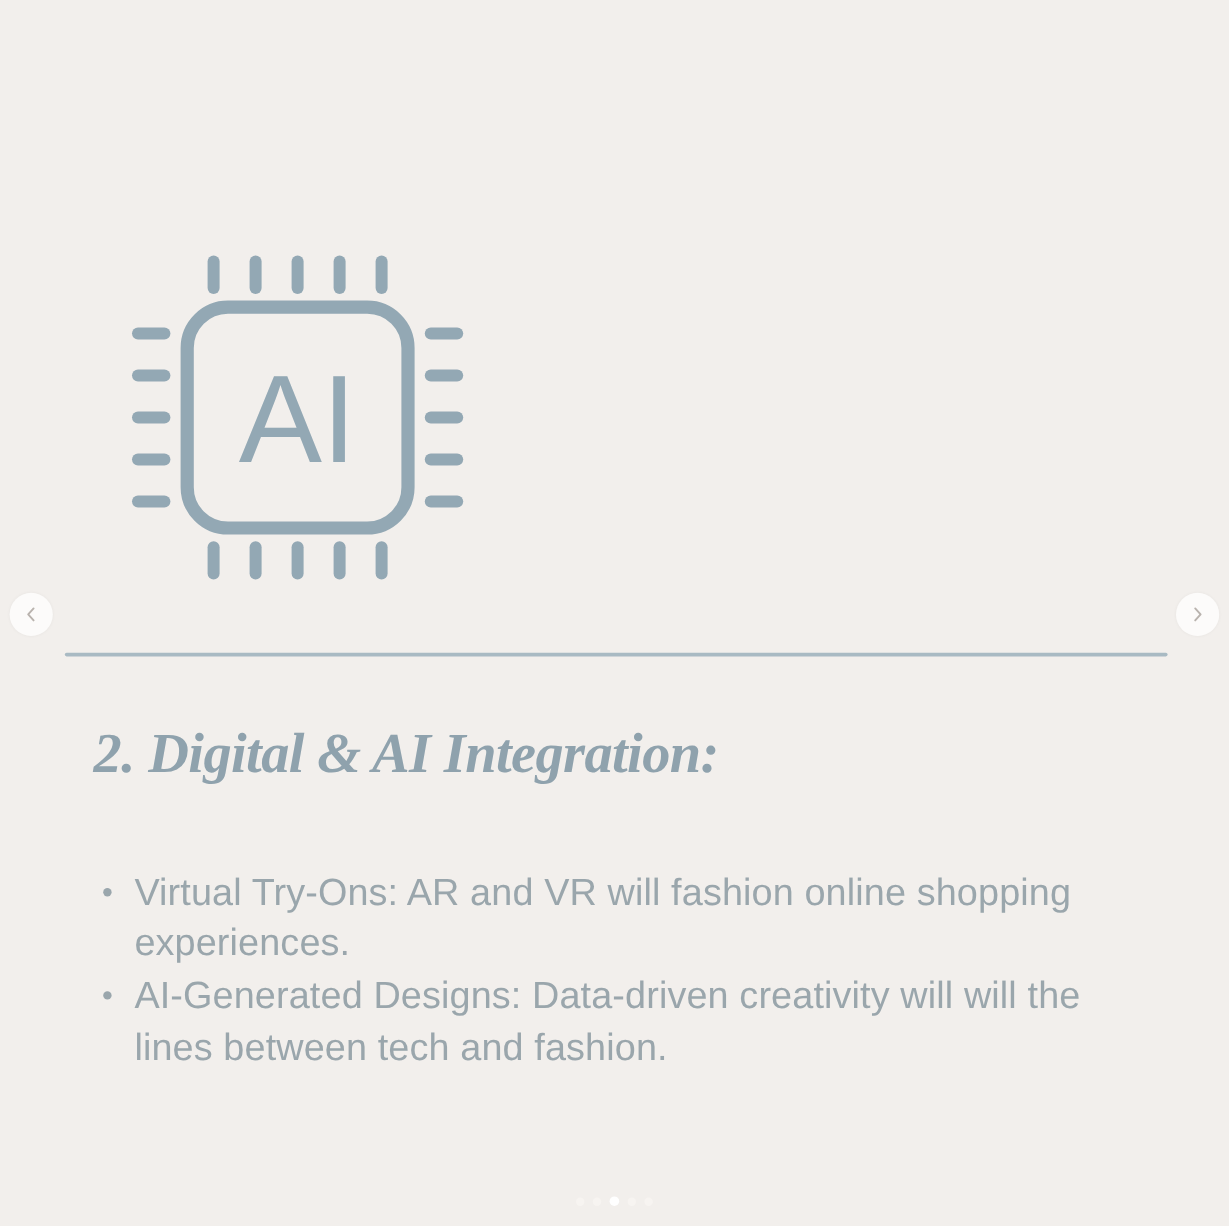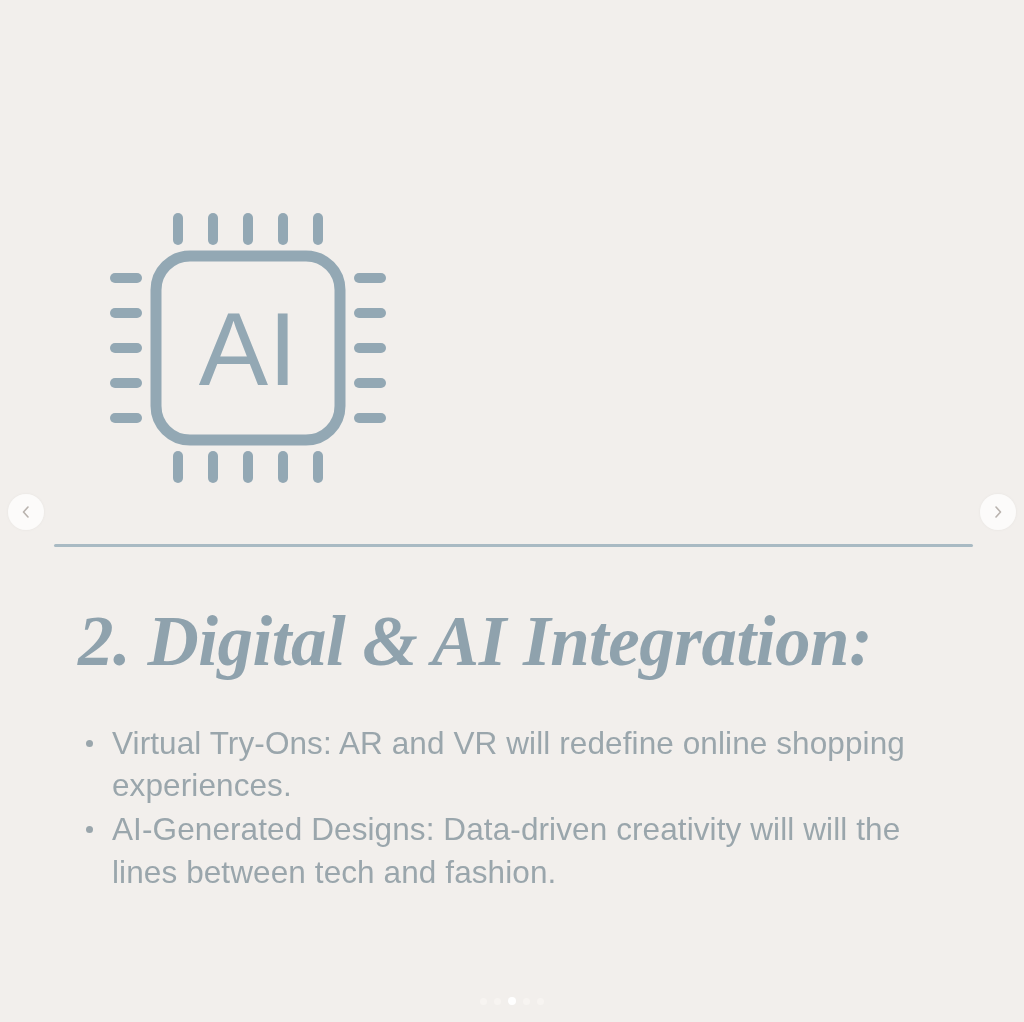--- a/index.html
+++ b/index.html
@@ -58,21 +58,21 @@
 
   
   .title {
     position: absolute;
     left: 78px;
     top: 604px;
     width: 880px;
     font-family: "Liberation Serif", "DejaVu Serif", serif;
     font-style: italic;
     font-weight: 700;
-    font-size: 71px;
+    font-size: 47px;
     line-height: 1.05;
     letter-spacing: -0.5px;
     color: #8d a0ab;
     color: #8fa2ad;
     white-space: nowrap;
   }
 
   
   .bullets {
     position: absolute;
@@ -182,21 +182,21 @@
       </g>
       <text x="152" y="189" text-anchor="middle" font-family="Liberation Sans, sans-serif" font-size="104" font-weight="400" fill="#93a8b4">AI</text>
     </svg>
   </div>
 
   <div class="divider"></div>
 
   <div class="title">2. Digital &amp; AI Integration:</div>
 
   <ul class="bullets">
-    <li>Virtual Try-Ons: AR and VR will redefine online shopping experiences.</li>
+    <li>Virtual Try-Ons: AR and VR will fashion online shopping experiences.</li>
     <li>AI-Generated Designs: Data-driven creativity will will the lines between tech and fashion.</li>
   </ul>
 
   <div class="nav-arrow nav-prev">
     <span>
       <svg width="16" height="16" viewBox="0 0 16 16" xmlns="http://www.w3.org/2000/svg">
         <polyline points="10,3 5.5,8 10,13" fill="none" stroke="#b9b3ae" stroke-width="1.6" stroke-linecap="round" stroke-linejoin="round"></polyline>
       </svg>
     </span>
   </div>

